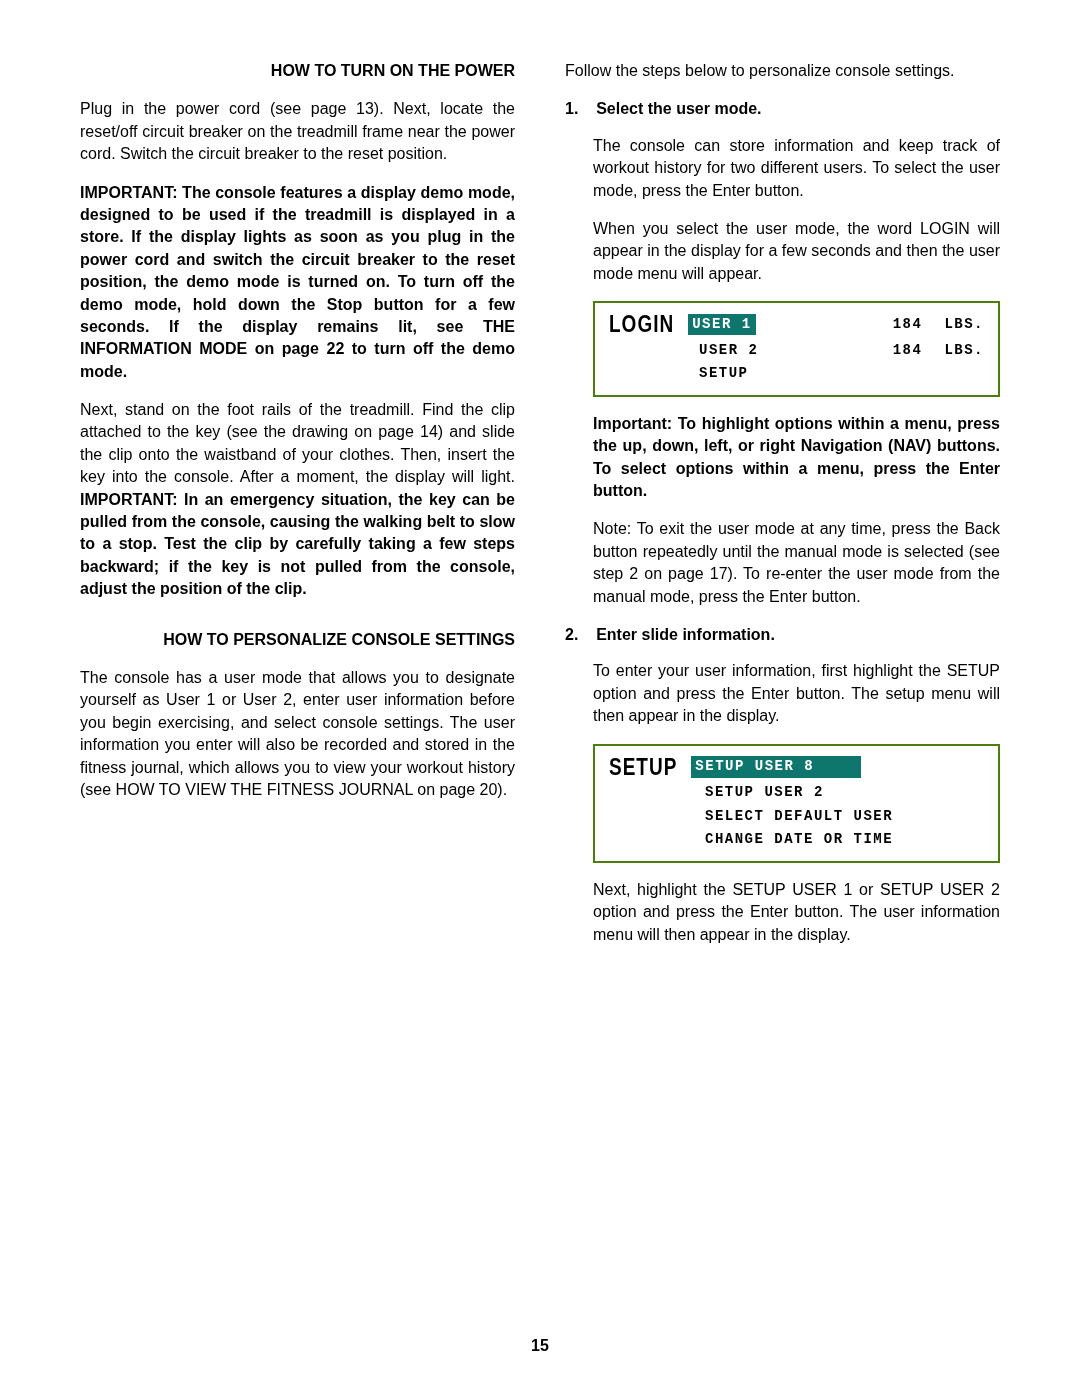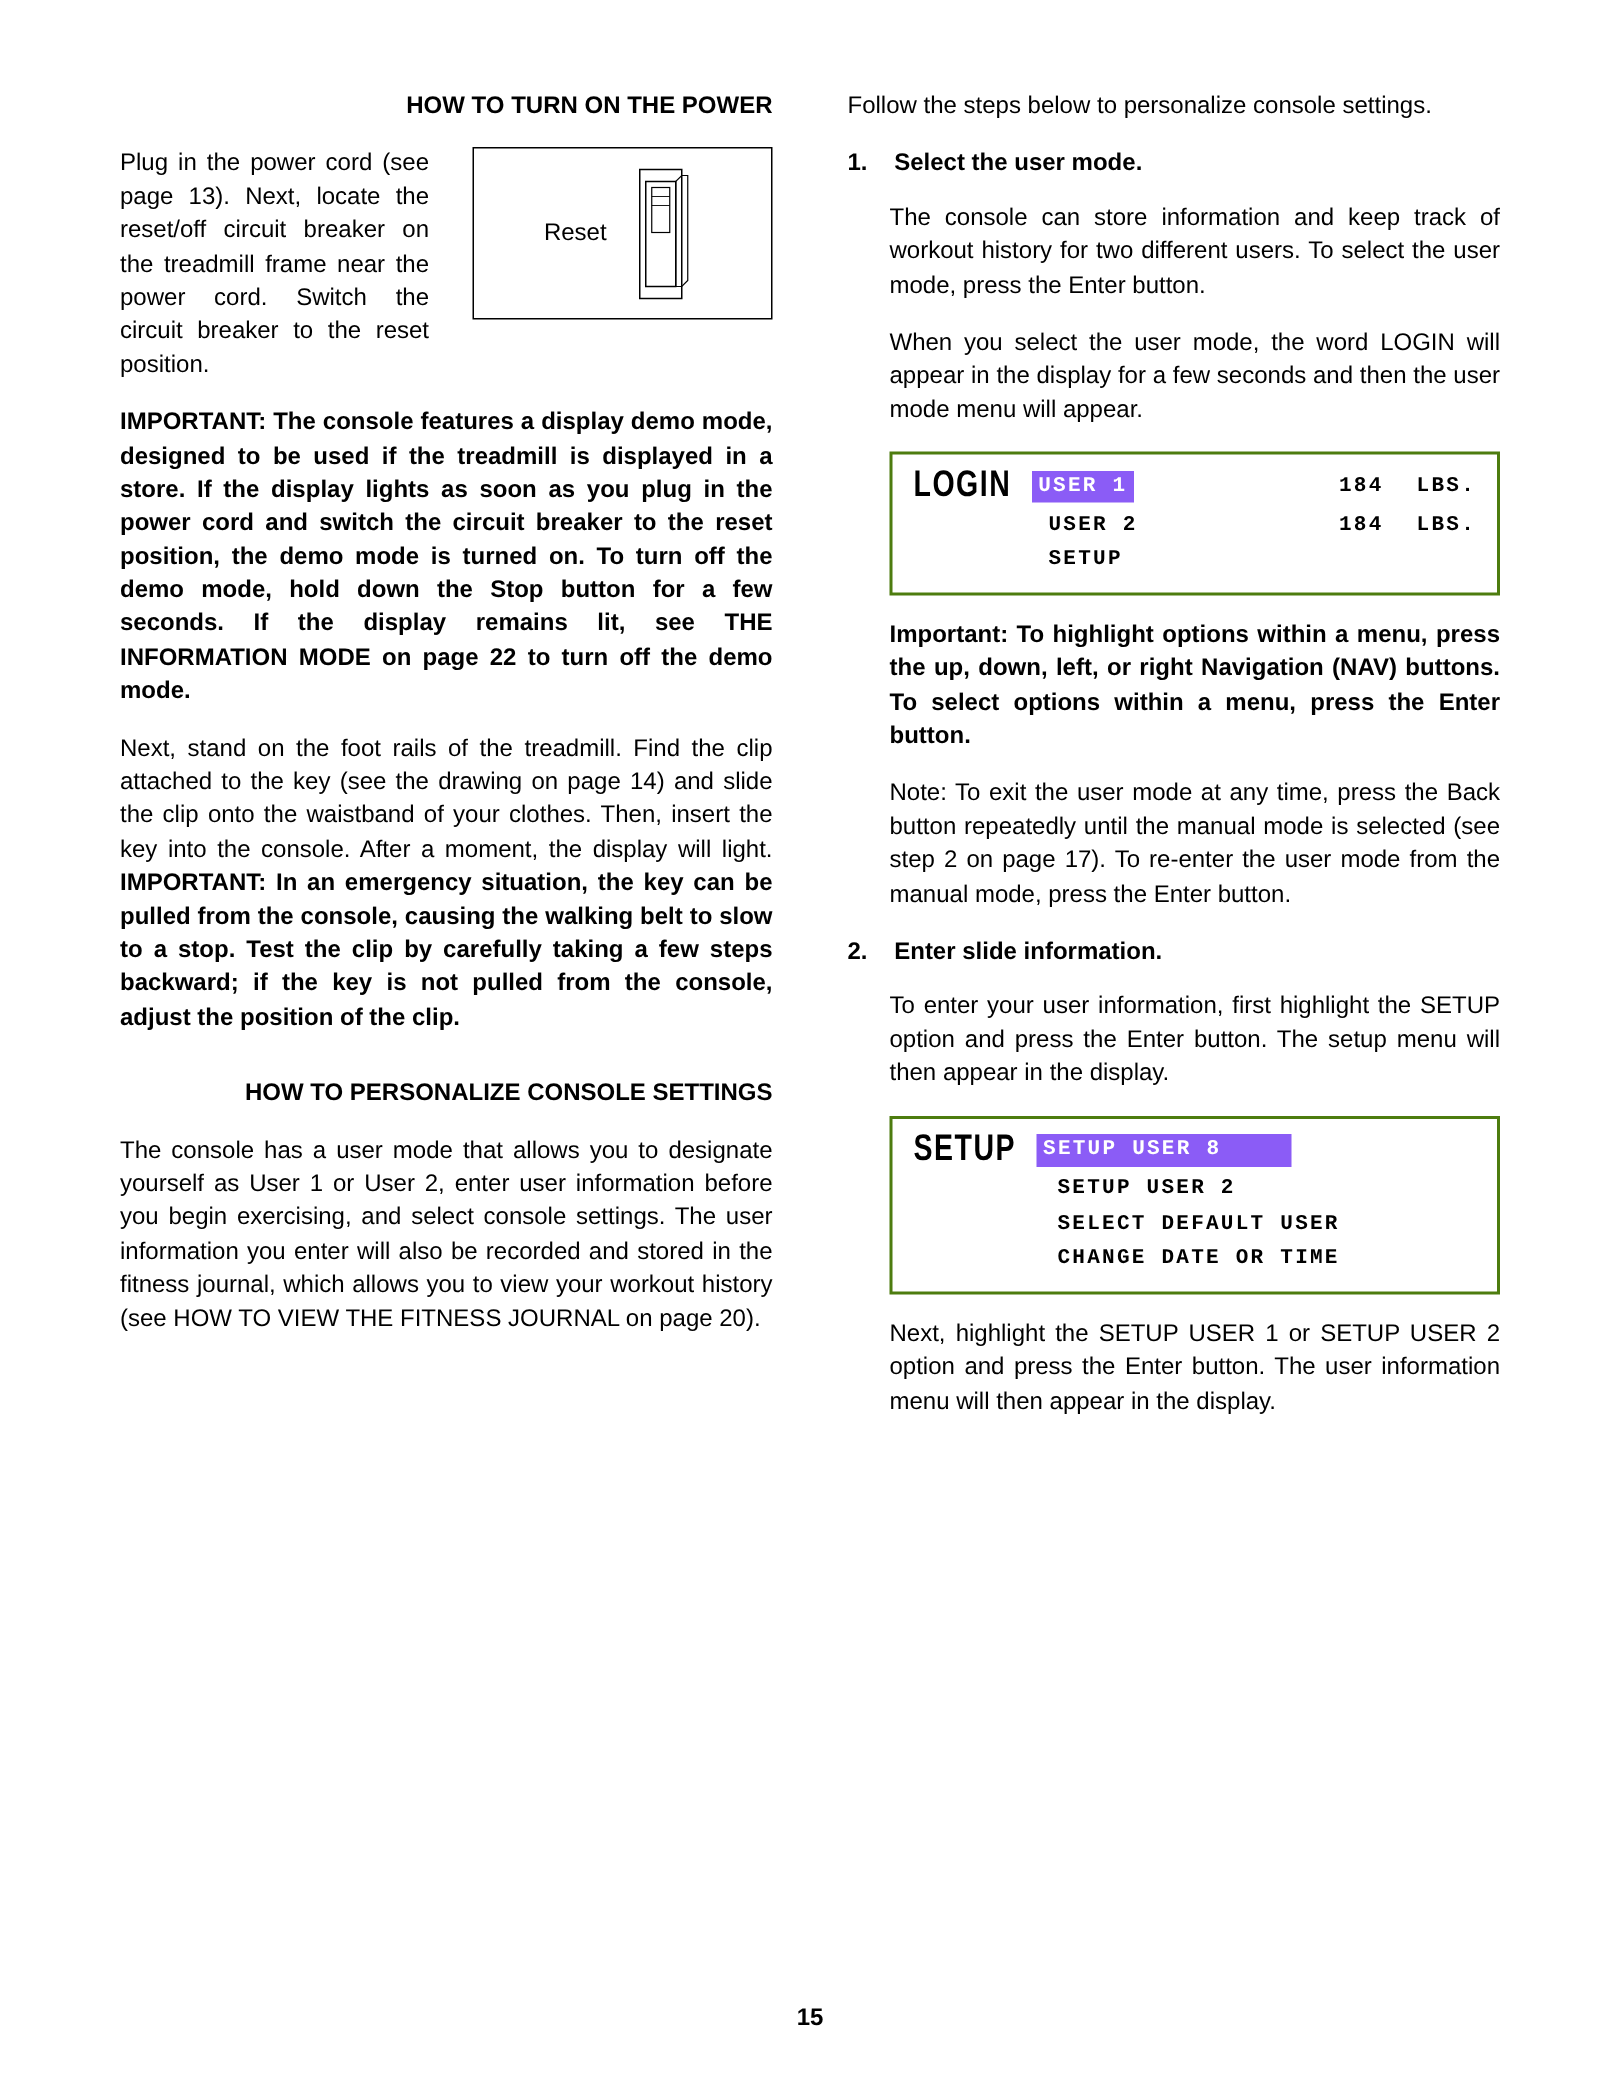--- a/index.html
+++ b/index.html
@@ -106,21 +106,21 @@
     }
     .menu-item {
       font-size: 14px;
       font-family: "Courier New", monospace;
       font-weight: bold;
       letter-spacing: 1.5px;
       padding: 1px 4px;
       white-space: nowrap;
     }
     .menu-item.selected {
-      background: #8b5cf6;
+      background: #0f766e;
       color: #fff;
     }
     .menu-val {
       font-size: 14px;
       font-family: "Courier New", monospace;
       font-weight: bold;
       letter-spacing: 1.5px;
       margin-left: auto;
     }
     .menu-unit {
@@ -144,31 +144,20 @@
 <body>
 
 <div class="columns">
 
   <div class="col">
     <div class="heading">HOW TO TURN ON THE POWER</div>
 
 
     <div class="power-row">
       <div class="power-text">Plug in the power cord (see page 13). Next, locate the reset/off circuit breaker on the treadmill frame near the power cord. Switch the circuit breaker to the reset position.</div>
-      <div class="reset-box">
-        <span class="reset-label">Reset</span>
-        <svg class="switch-svg" viewBox="0 0 40 90">
-          <rect x="2" y="2" width="28" height="86" fill="none" stroke="#000" stroke-width="1"></rect>
-          <rect x="6" y="10" width="20" height="70" fill="none" stroke="#000" stroke-width="1"></rect>
-          <polygon points="6,10 26,10 30,6 34,6 34,76 30,80 26,80 26,10" fill="none" stroke="#000" stroke-width="0.8"></polygon>
-          <rect x="10" y="14" width="12" height="30" fill="none" stroke="#000" stroke-width="0.8"></rect>
-          <line x1="10" y1="20" x2="22" y2="20" stroke="#000" stroke-width="0.6"></line>
-          <line x1="10" y1="26" x2="22" y2="26" stroke="#000" stroke-width="0.6"></line>
-        </svg>
-      </div>
     </div>
 
     <div class="para bold">IMPORTANT: The console features a display demo mode, designed to be used if the treadmill is displayed in a store. If the display lights as soon as you plug in the power cord and switch the circuit breaker to the reset position, the demo mode is turned on. To turn off the demo mode, hold down the Stop button for a few seconds. If the display remains lit, see THE INFORMATION MODE on page 22 to turn off the demo mode.</div>
 
     <div class="para">
       <span>Next, stand on the foot rails of the treadmill. Find the clip attached to the key (see the drawing on page 14) and slide the clip onto the waistband of your clothes. Then, insert the key into the console. After a moment, the display will light. </span><span class="bold">IMPORTANT: In an emergency situation, the key can be pulled from the console, causing the walking belt to slow to a stop. Test the clip by carefully taking a few steps backward; if the key is not pulled from the console, adjust the position of the clip.</span>
     </div>
 
     <div class="heading" style="margin-top:28px;">HOW TO PERSONALIZE CONSOLE SETTINGS</div>
 

